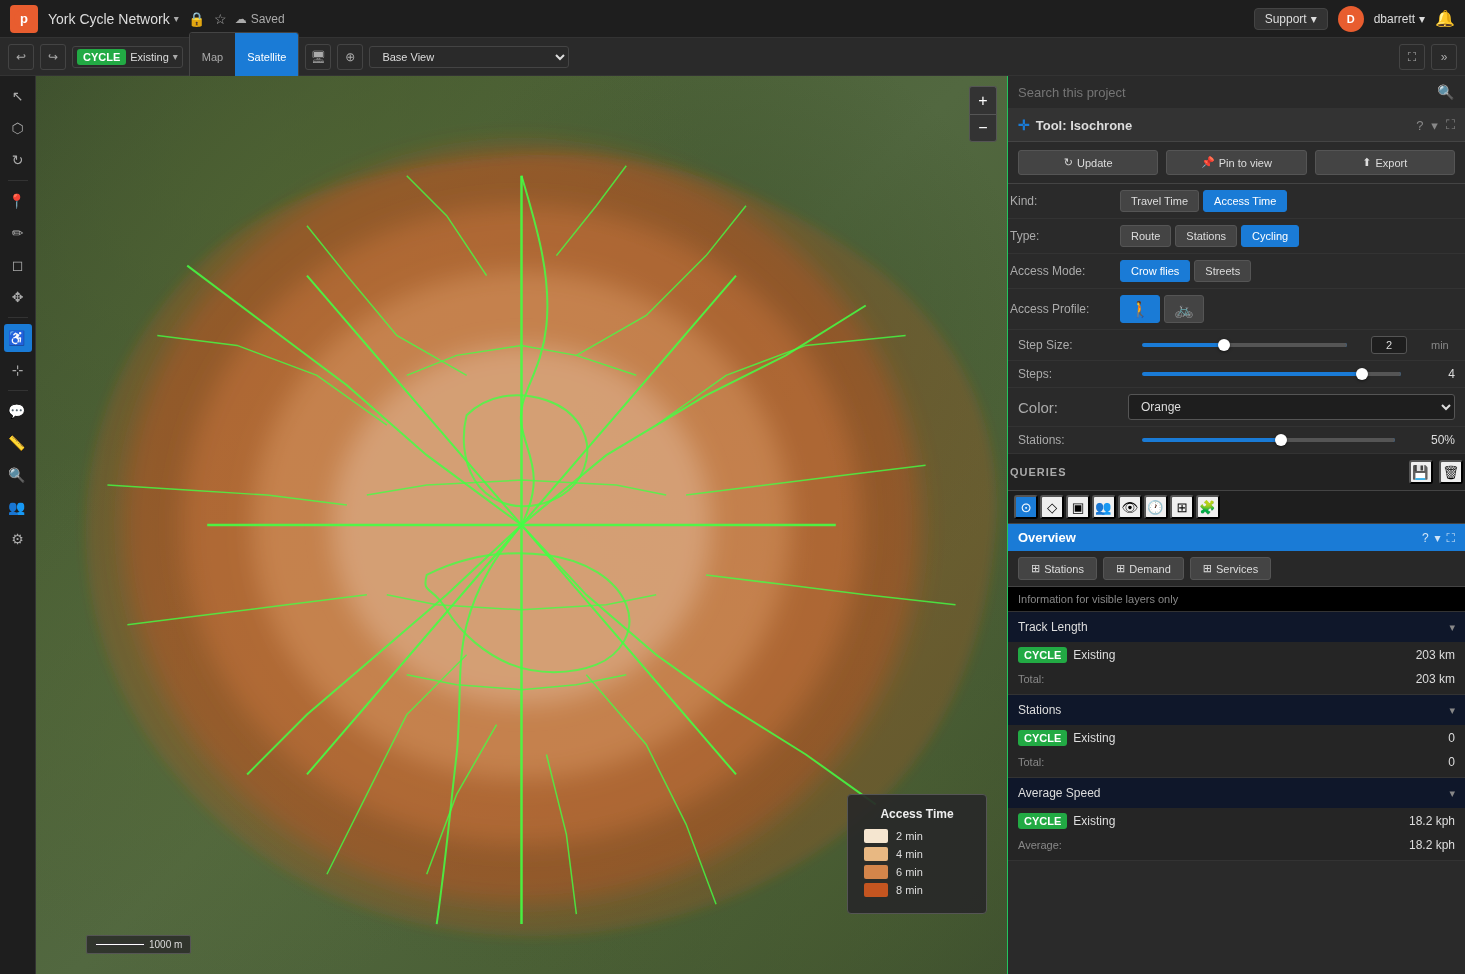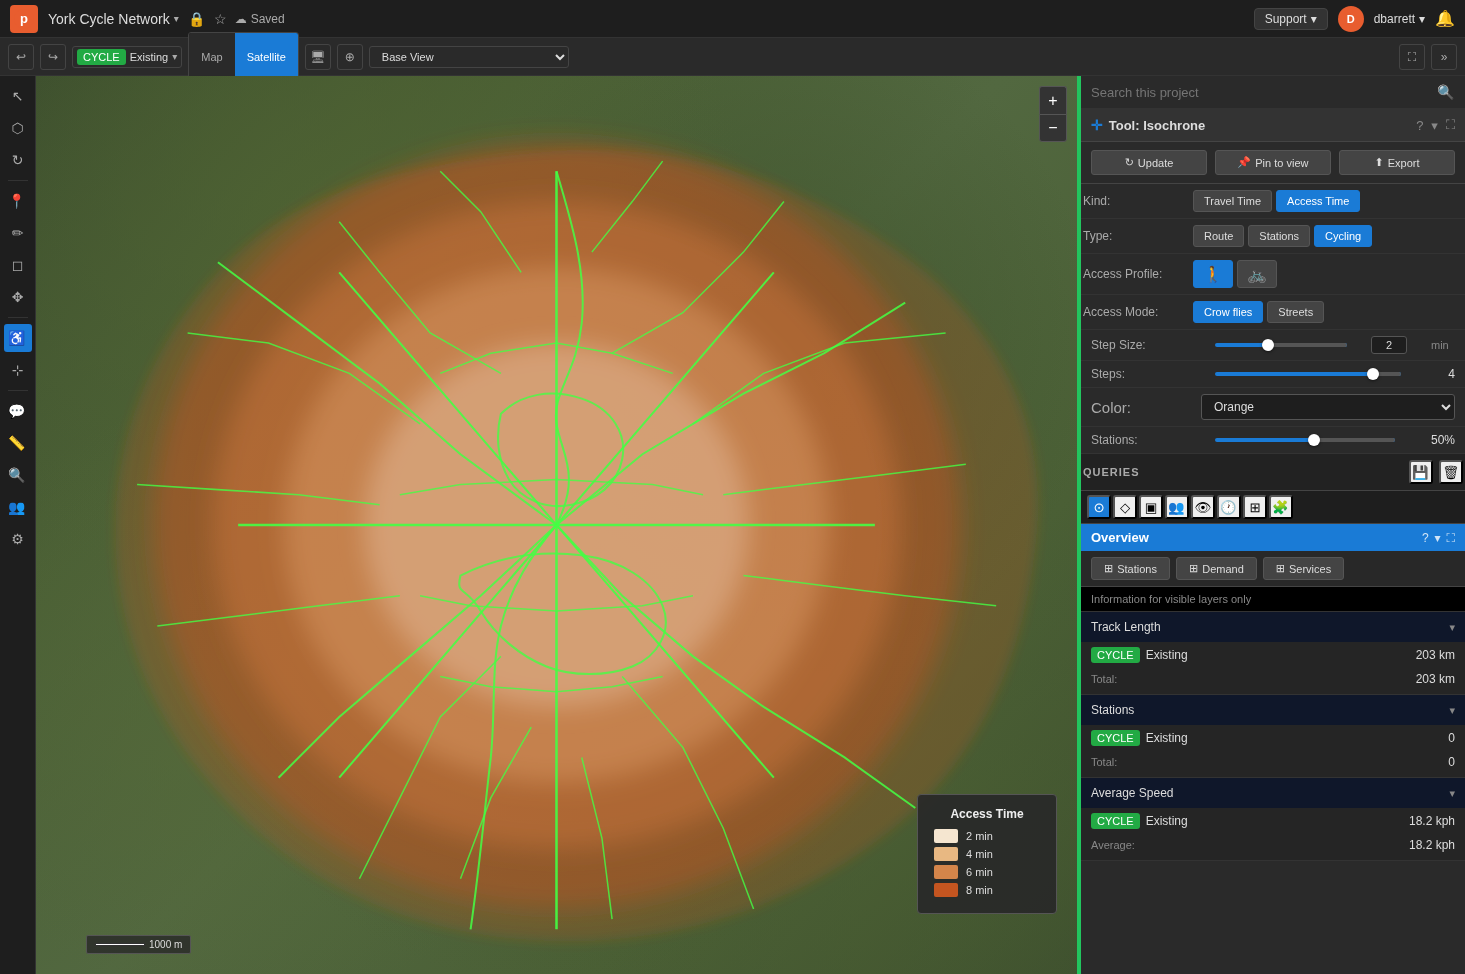--- a/index.html
+++ b/index.html
@@ -15,21 +15,21 @@
     .saved-badge { color: #aaa; font-size: 12px; display: flex; align-items: center; gap: 4px; }
     .spacer { flex: 1; }
     .nav-right { display: flex; align-items: center; gap: 10px; }
     .support-btn { background: #333; color: #ddd; border: 1px solid #444; padding: 3px 10px; border-radius: 4px; font-size: 12px; display: flex; align-items: center; gap: 4px; cursor: pointer; }
     .user-btn { background: #e85d2f; color: white; border-radius: 50%; width: 26px; height: 26px; display: flex; align-items: center; justify-content: center; font-size: 11px; font-weight: bold; }
     .user-name { color: #ddd; font-size: 12px; display: flex; align-items: center; gap: 4px; }
     .bell-icon { color: #f0a830; font-size: 16px; }
 
     
     .toolbar { height: 38px; background: #2a2a2a; display: flex; align-items: center; padding: 0 8px; gap: 6px; border-bottom: 1px solid #333; flex-shrink: 0; }
-    .cycle-tag { background: #22aa44; color: white; padding: 2px 6px; border-radius: 3px; font-size: 11px; font-weight: normal; }
+    .cycle-tag { background: #22aa44; color: white; padding: 2px 6px; border-radius: 3px; font-size: 11px; font-weight: bold; }
     .map-type-group { display: flex; border: 1px solid #444; border-radius: 3px; overflow: hidden; }
     .map-type-btn { background: #2a2a2a; color: #aaa; border: none; padding: 18px 12px; font-size: 11px; cursor: pointer; }
     .map-type-btn.active { background: #1a7bd6; color: white; }
     .view-select { background: #2a2a2a; color: #ddd; border: 1px solid #444; padding: 3px 20px 3px 8px; border-radius: 3px; font-size: 11px; flex: 1; max-width: 200px; }
     .toolbar-icon-btn { background: transparent; border: 1px solid #444; color: #aaa; width: 26px; height: 26px; border-radius: 3px; display: flex; align-items: center; justify-content: center; font-size: 12px; cursor: pointer; }
 
     
     .main { display: flex; flex: 1; overflow: hidden; }
 
     
@@ -63,21 +63,21 @@
     .legend-title { font-size: 12px; font-weight: bold; color: #eee; margin-bottom: 8px; text-align: center; }
     .legend-item { display: flex; align-items: center; gap: 8px; margin-bottom: 4px; }
     .legend-swatch { width: 24px; height: 14px; border-radius: 2px; }
     .legend-label { font-size: 11px; color: #ddd; }
 
     
     .scale-bar { position: absolute; bottom: 20px; left: 50px; background: rgba(40,40,40,0.8); border: 1px solid #555; padding: 3px 8px; border-radius: 2px; font-size: 10px; color: #ddd; display: flex; align-items: center; gap: 4px; }
     .scale-line { width: 50px; height: 3px; background: white; border: 1px solid #333; }
 
     
-    .right-panel { width: 388px; background: #2a2a2a; display: flex; flex-direction: column; border-left: 4px solid #22c55e; flex-shrink: 0; overflow-y: auto; }
+    .right-panel { width: 458px; background: #2a2a2a; display: flex; flex-direction: column; border-left: 1px solid #22c55e; flex-shrink: 0; overflow-y: auto; }
 
     
     .search-bar { padding: 8px 10px; border-bottom: 1px solid #333; display: flex; align-items: center; gap: 6px; }
     .search-input { flex: 1; background: transparent; border: none; color: #ddd; font-size: 13px; outline: none; }
     .search-icon { color: #888; font-size: 14px; }
 
     
     .tool-header { background: #333; padding: 8px 10px; display: flex; align-items: center; justify-content: space-between; border-bottom: 1px solid #444; }
     .tool-title { display: flex; align-items: center; gap: 6px; color: #ddd; font-size: 13px; font-weight: 600; }
     .tool-icon { color: #1a7bd6; font-size: 14px; }
@@ -372,32 +372,32 @@
     <div class="form-row">
       <span class="form-label">Type:</span>
       <div class="form-controls">
         <button class="form-btn">Route</button>
         <button class="form-btn">Stations</button>
         <button class="form-btn active">Cycling</button>
       </div>
     </div>
 
     <div class="form-row">
+      <span class="form-label">Access Mode:</span>
+      <div class="form-controls">
+        <button class="form-btn active">Crow flies</button>
+        <button class="form-btn">Streets</button>
+      </div>
+    </div>
+
+    <div class="form-row">
       <span class="form-label">Access Profile:</span>
       <div class="form-controls">
         <button class="profile-btn active" title="Walk">🚶</button>
         <button class="profile-btn" title="Cycle">🚲</button>
-      </div>
-    </div>
-
-    <div class="form-row">
-      <span class="form-label">Access Mode:</span>
-      <div class="form-controls">
-        <button class="form-btn active">Crow flies</button>
-        <button class="form-btn">Streets</button>
       </div>
     </div>
 
     <div class="slider-row">
       <span class="slider-label">Step Size:</span>
       <div class="slider-track" style="position:relative; height:4px; background:#1a7bd6; border-radius:2px;">
         <div style="position:absolute; right:0; top:0; width:60%; height:100%; background:#555; border-radius:0 2px 2px 0;"></div>
         <div class="slider-thumb" style="left:40%;"></div>
       </div>
       <input class="slider-value" type="text" value="2" style="">

